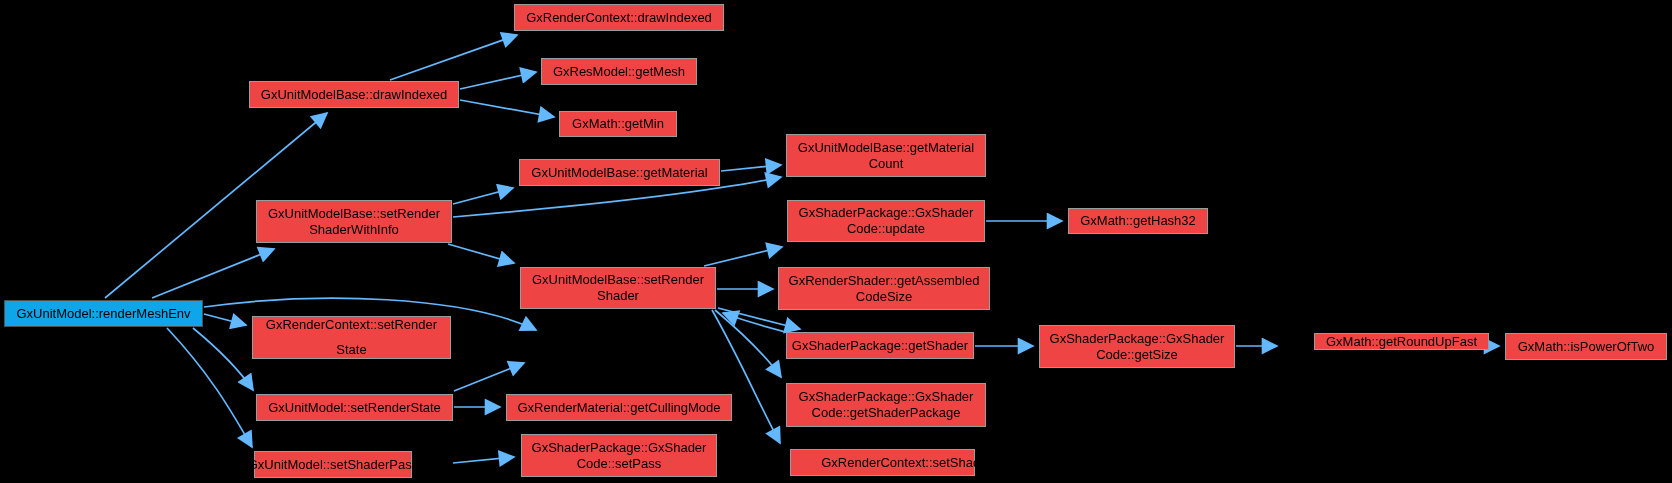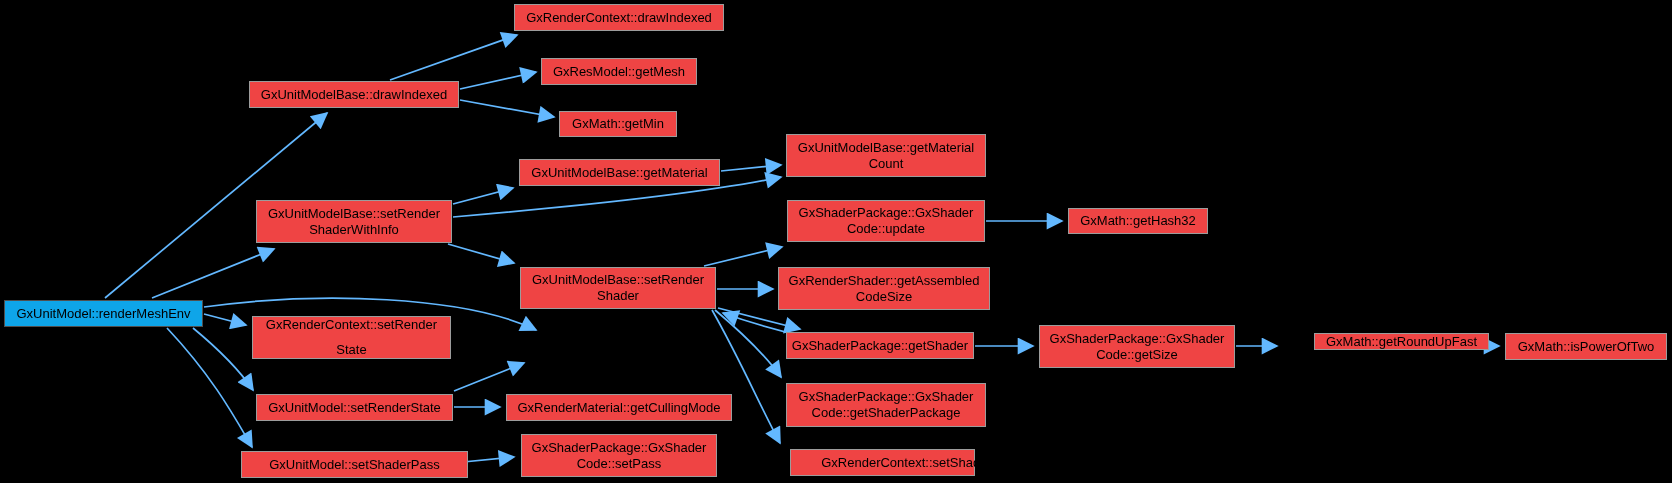--- a/index.html
+++ b/index.html
@@ -156,21 +156,21 @@
 
   <div class="node" style="left:506px;top:394px;width:226px;height:27px;">
     <span>GxRenderMaterial::getCullingMode</span>
   </div>
 
   <div class="node" style="left:786px;top:383px;width:200px;height:44px;">
     <span>GxShaderPackage::GxShader</span>
     <span>Code::getShaderPackage</span>
   </div>
 
-  <div class="node" style="left:241px;top:451px;width:227px;height:27px;">
+  <div class="node" style="left:254px;top:451px;width:158px;height:27px;">
     <span>GxUnitModel::setShaderPass</span>
   </div>
 
   <div class="node" style="left:521px;top:434px;width:196px;height:43px;">
     <span>GxShaderPackage::GxShader</span>
     <span>Code::setPass</span>
   </div>
 
   <div class="node" style="left:790px;top:449px;width:185px;height:27px;padding-left:48px;">
     <span>GxRenderContext::setShader</span>

